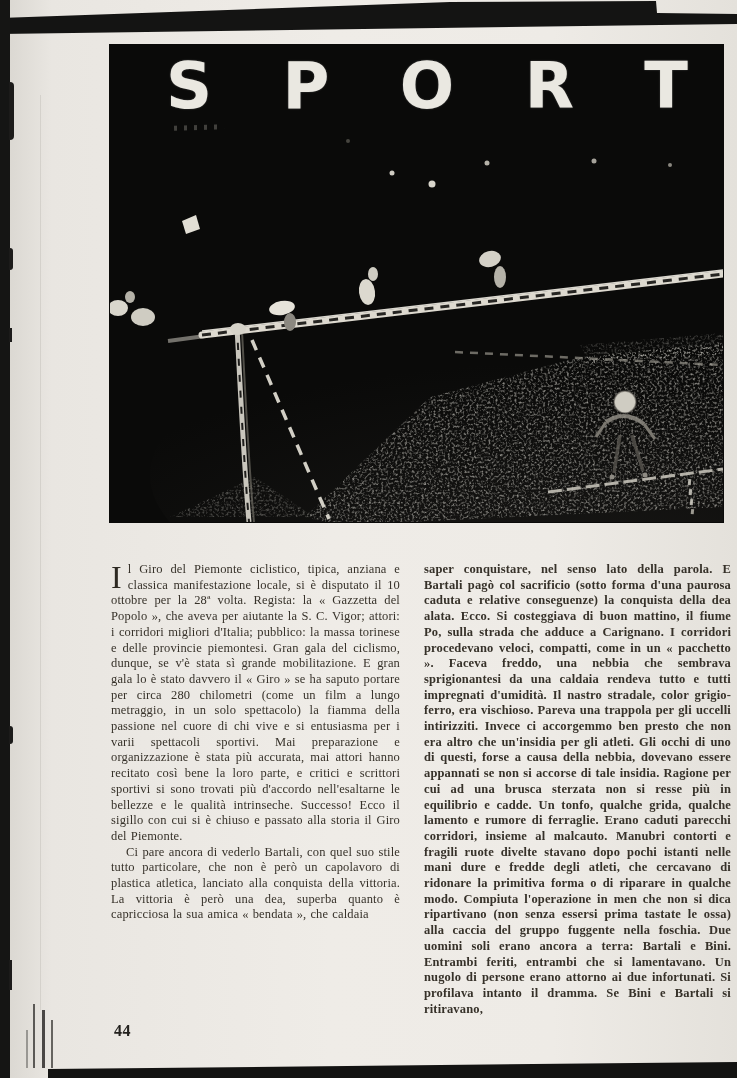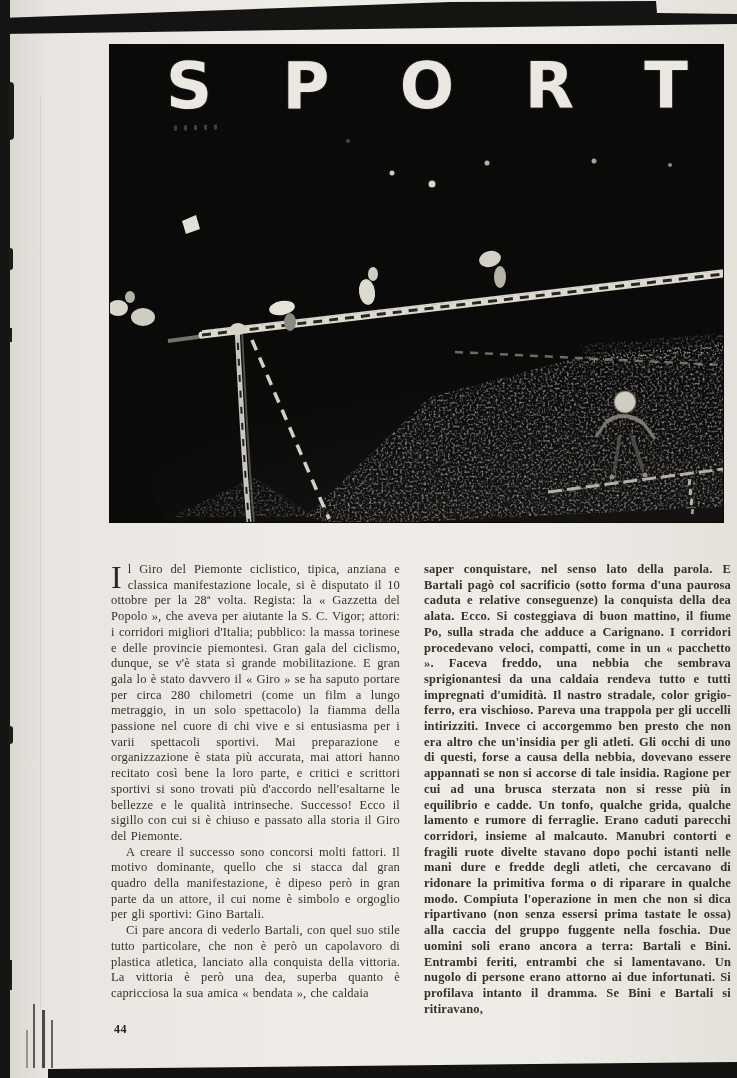--- a/index.html
+++ b/index.html
@@ -57,21 +57,21 @@
   }
   .col p{margin:0;}
   .col p.indent{text-indent:15px;}
   .col-left{left:111px;width:289px;}
   .col-right{left:424px;width:307px;font-weight:bold;}
   .dropcap{
     float:left;font-size:32px;line-height:27px;padding:2px 6px 0 0;color:#2d2922;
   }
   .page-number{
     position:absolute;left:114px;top:1022px;
-    font-family:"Liberation Serif",serif;font-weight:700;font-size:12px;color:#23211e;
+    font-family:"Liberation Serif",serif;font-weight:700;font-size:16px;color:#23211e;
     letter-spacing:.5px;
   }
 </style>
 </head>
 <body>
 
 <div class="page">
 
   <div class="top-band"></div>
   <div class="left-strip"></div>
@@ -175,21 +175,20 @@
       <span>R</span>
       <span>T</span>
     </div>
     <div class="faint-digits"></div>
   </div>
 
   <div class="col col-left">
     <p>
       <span class="dropcap">I</span><span>l Giro del Piemonte ciclistico, tipica, anziana e classica manifestazione locale, si è disputato il 10 ottobre per la 28ª volta. Regista: la « Gazzetta del Popolo », che aveva per aiutante la S. C. Vigor; attori: i corridori migliori d'Italia; pubblico: la massa torinese e delle provincie piemontesi. Gran gala del ciclismo, dunque, se v'è stata sì grande mobilitazione. E gran gala lo è stato davvero il « Giro » se ha saputo portare per circa 280 chilometri (come un film a lungo metraggio, in un solo spettacolo) la fiamma della passione nel cuore di chi vive e si entusiasma per i varii spettacoli sportivi. Mai preparazione e organizzazione è stata più accurata, mai attori hanno recitato così bene la loro parte, e critici e scrittori sportivi si sono trovati più d'accordo nell'esaltarne le bellezze e le qualità intrinseche. Successo! Ecco il sigillo con cui si è chiuso e passato alla storia il Giro del Piemonte.</span>
     </p>
-    <p class="indent">A creare il successo sono concorsi molti fattori. Il motivo dominante, quello che si stacca dal gran quadro della manifestazione, è dipeso però in gran parte da un attore, il cui nome è simbolo e orgoglio per gli sportivi: Gino Bartali.</p>
     <p class="indent">Ci pare ancora di vederlo Bartali, con quel suo stile tutto particolare, che non è però un capolavoro di plastica atletica, lanciato alla conquista della vittoria. La vittoria è però una dea, superba quanto è capricciosa la sua amica « bendata », che caldaia</p>
   </div>
 
   <div class="col col-right">
     <p>saper conquistare, nel senso lato della parola. E Bartali pagò col sacrificio (sotto forma d'una paurosa caduta e relative conseguenze) la conquista della dea alata. Ecco. Si costeggiava di buon mattino, il fiume Po, sulla strada che adduce a Carignano. I corridori procedevano veloci, compatti, come in un « pacchetto ». Faceva freddo, una nebbia che sembrava sprigionantesi da una caldaia rendeva tutto e tutti impregnati d'umidità. Il nastro stradale, color grigio-ferro, era vischioso. Pareva una trappola per gli uccelli intirizziti. Invece ci accorgemmo ben presto che non era altro che un'insidia per gli atleti. Gli occhi di uno di questi, forse a causa della nebbia, dovevano essere appannati se non si accorse di tale insidia. Ragione per cui ad una brusca sterzata non si resse più in equilibrio e cadde. Un tonfo, qualche grida, qualche lamento e rumore di ferraglie. Erano caduti parecchi corridori, insieme al malcauto. Manubri contorti e fragili ruote divelte stavano dopo pochi istanti nelle mani dure e fredde degli atleti, che cercavano di ridonare la primitiva forma o di riparare in qualche modo. Compiuta l'operazione in men che non si dica ripartivano (non senza essersi prima tastate le ossa) alla caccia del gruppo fuggente nella foschia. Due uomini soli erano ancora a terra: Bartali e Bini. Entrambi feriti, entrambi che si lamentavano. Un nugolo di persone erano attorno ai due infortunati. Si profilava intanto il dramma. Se Bini e Bartali si ritiravano,</p>
   </div>
 
   <div class="page-number">44</div>
 
   <div class="streak st1"></div>

